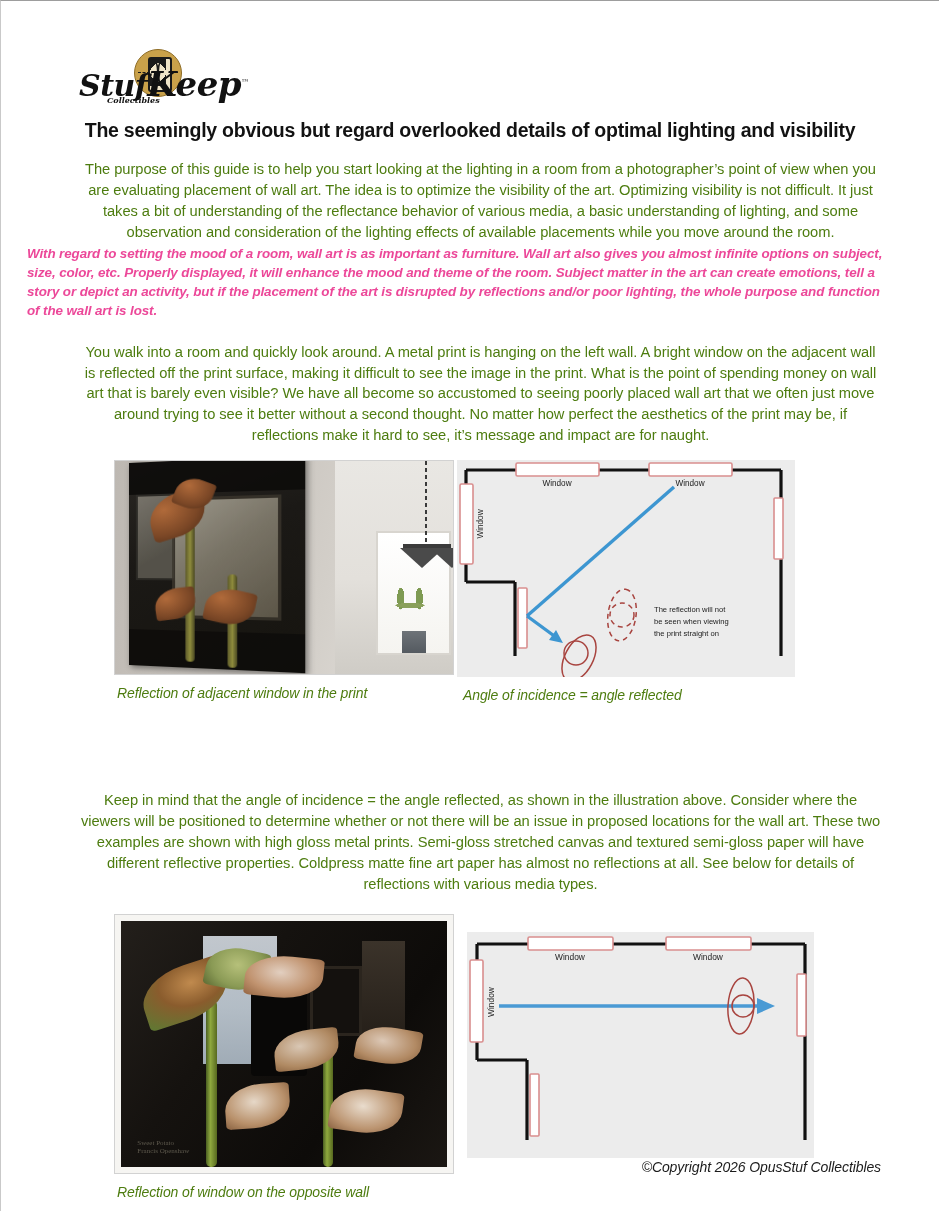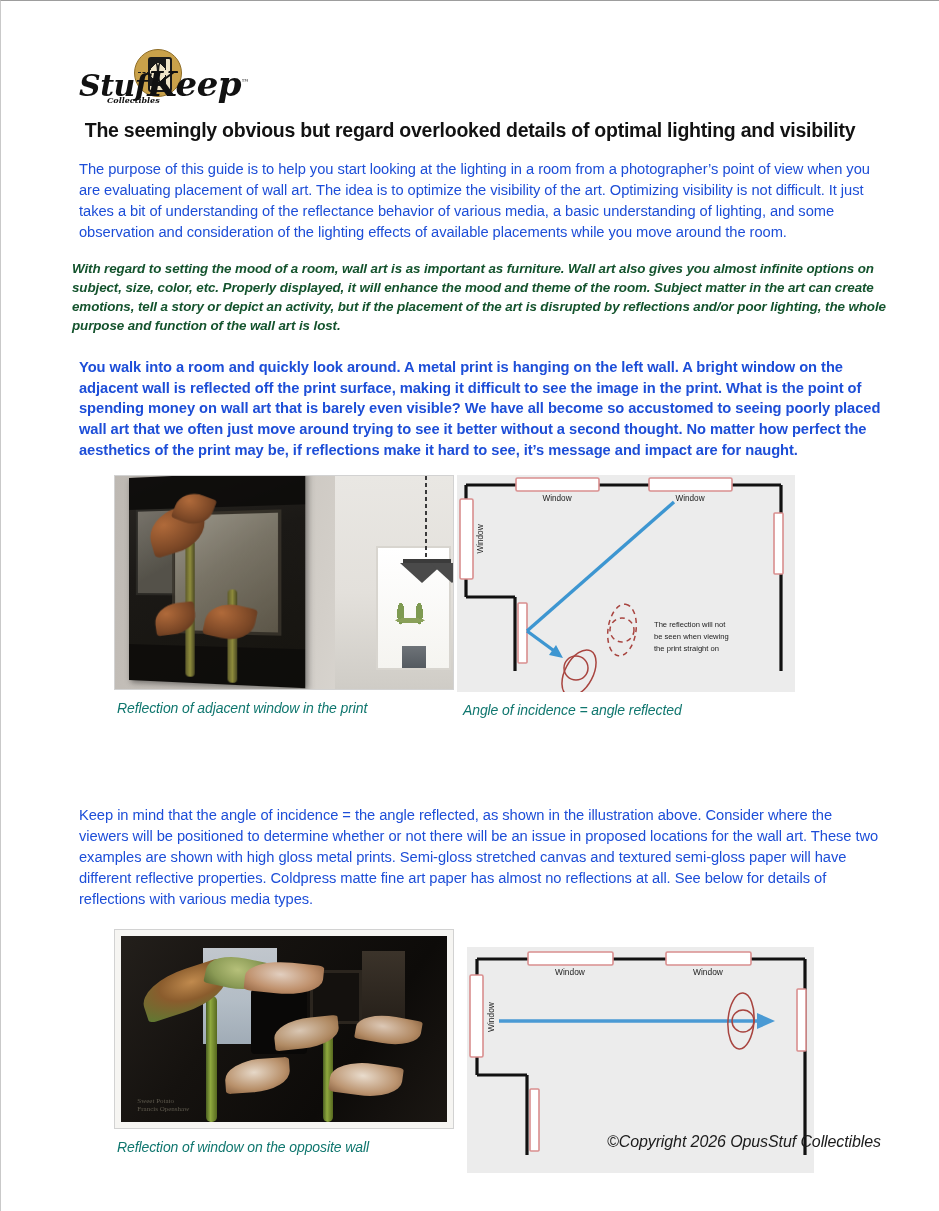--- a/index.html
+++ b/index.html
@@ -162,49 +162,48 @@
     font-size: 16.5px;
     font-weight: bold;
     color: #121212;
     letter-spacing: -0.2px;
   }
   p.body {
     margin: 0;
     padding: 0 58px 0 78px;
     font-size: 14.7px;
     line-height: 1.42;
-    color: #1d4ed8;
-    text-align: left;
+    color: #4d7c0f;
+    text-align: center;
     letter-spacing: -0.05px;
   }
   p.body.indent {
     text-indent: 0;
   }
   p.italic-block {
-    margin: 16px 0 8px 0;
-    padding: 0 50px 0 71px;
+    margin: 1px 0 8px 0;
+    padding: 0 50px 0 26px;
     font-size: 13.4px;
     font-style: italic;
     font-weight: 600;
     line-height: 1.44;
-    color: #14532d;
+    color: #ec4899;
     letter-spacing: -0.1px;
   }
   p.body.para3 {
     margin-top: 21px;
-    font-weight: bold;
   }
   p.body.para4 {
     margin-top: 0;
   }
 
   .caption {
     font-size: 14px;
     font-style: italic;
-    color: #0f766e;
+    color: #4d7c0f;
     letter-spacing: -0.1px;
   }
 
   
   .figrow {
     position: relative;
   }
   .fig {
     position: absolute;
   }
@@ -395,22 +394,22 @@
   .diagram {
     background: #84cc16;
     position: relative;
     box-sizing: border-box;
   }
   .diagram svg { display: block; }
 
   .copyright {
     position: absolute;
     right: 58px;
-    bottom: 60px;
-    font-size: 16px;
+    bottom: 36px;
+    font-size: 14px;
     font-style: italic;
     color: #1b1b1b;
     letter-spacing: -0.1px;
   }
 </style>
 </head>
 <body>
 
 <div class="page">
 
@@ -522,21 +521,21 @@
         </div>
         <div class="caption" style="margin-top:10px;margin-left:6px;">Angle of incidence = angle reflected</div>
       </div>
     </div>
 
     <p class="body para4" style="margin-top:70px;">Keep in mind that the angle of incidence = the angle reflected, as shown in the illustration above. Consider where the viewers will be positioned to determine whether or not there will be an issue in proposed locations for the wall art. These two examples are shown with high gloss metal prints. Semi-gloss stretched canvas and textured semi-gloss paper will have different reflective properties. Coldpress matte fine art paper has almost no reflections at all. See below for details of reflections with various media types.</p>
 
     <div class="figrow" style="height:290px; margin-top:20px;">
 
       <div class="fig" style="left:113px; top:0;">
-        <div class="photo photo2" style="width:340px;height:200px;">
+        <div class="photo photo2" style="width:340px;height:260px;">
           <div class="p2-inner">
             <div class="p2-window"></div>
             <div class="p2-frame"></div>
             <div class="p2-doorway"></div>
             <div class="p2-camera"></div>
 
             <div class="p2-stem" style="left:26%;top:32%;width:11px;height:68%;"></div>
             <div class="p2-stem" style="left:62%;top:52%;width:10px;height:48%;"></div>
 
             <div class="p2-leaf" style="left:6%;top:18%;width:27%;height:22%;transform:rotate(-18deg);background:radial-gradient(ellipse at 60% 35%,#c08a4e 0%,#8a5c2d 45%,#5d7a33 100%);"></div>

